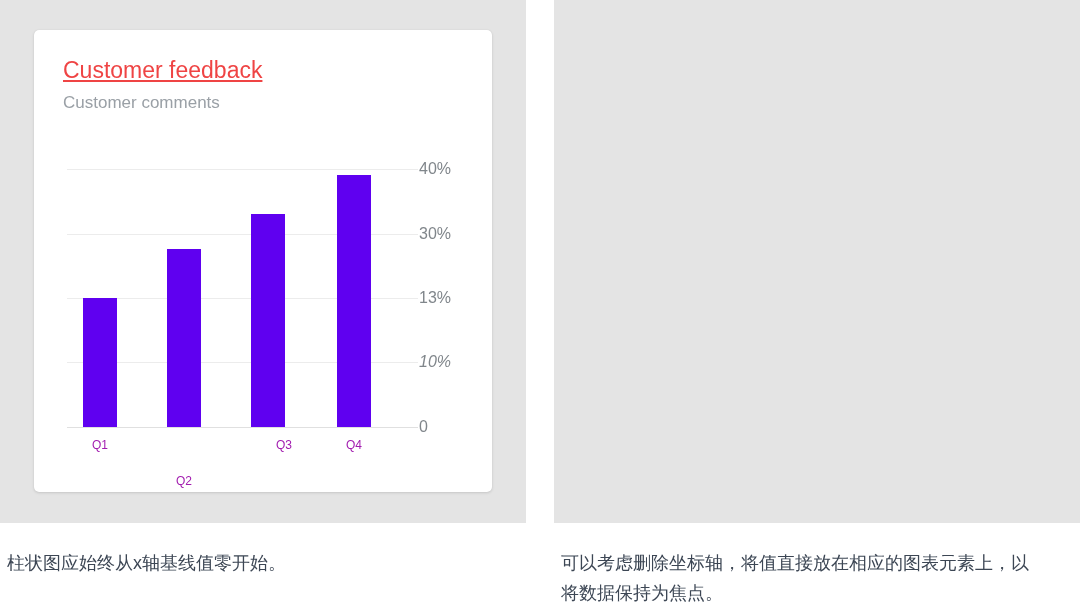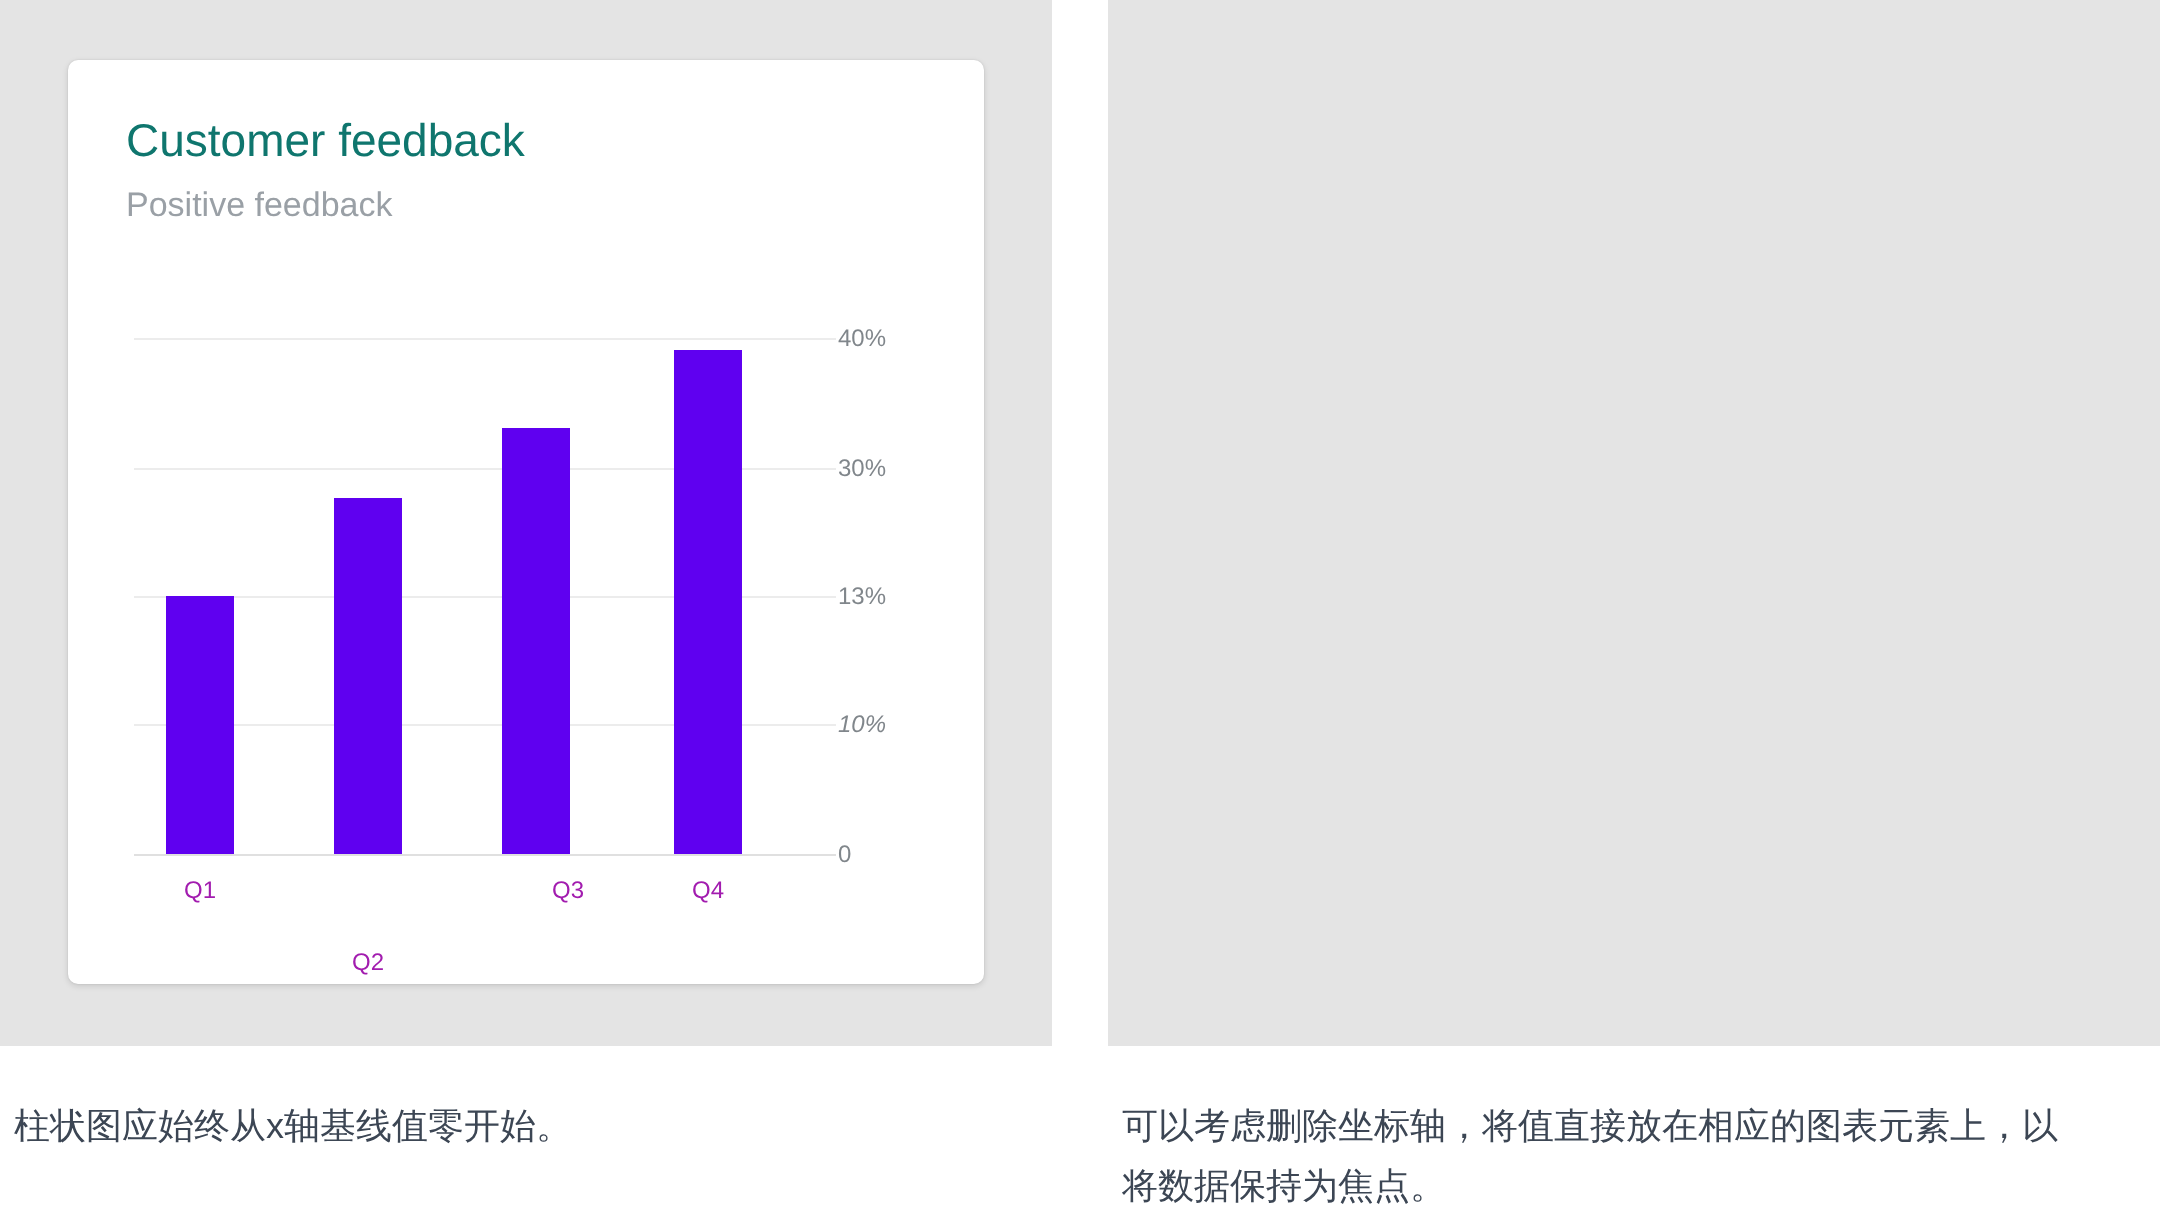--- a/index.html
+++ b/index.html
@@ -34,23 +34,24 @@
     position: absolute;
     background: #ffffff;
     border-radius: 5px;
     box-shadow: 0 1px 3px rgba(0,0,0,0.13), 0 0 1px rgba(0,0,0,0.10);
   }
   .card-left  { left: 34px;  top: 30px; width: 458px; height: 462px; }
 
   
   .chart-title {
     position: absolute;
-    color: #0f766e;
+    color: #ef4444;
     font-weight: 400;
     white-space: nowrap;
+    text-decoration: underline;
   }
   .chart-subtitle {
     position: absolute;
     color: #9aa0a6;
     font-weight: 400;
     white-space: nowrap;
   }
   .card-left .chart-title    { left: 29px; top: 27px; font-size: 23px; }
   .card-left .chart-subtitle { left: 29px; top: 63px; font-size: 17px; }
 
@@ -73,21 +74,21 @@
   }
   .gridline.baseline {
     background: #e0e0e0;
   }
 
   
   .ytick {
     position: absolute;
     left: 385px;
     color: #80868b;
-    font-size: 12px;
+    font-size: 16px;
     white-space: nowrap;
     transform: translateY(-50%);
   }
 
   
   .bar {
     position: absolute;
     background: #5f00f0;
   }
 
@@ -113,21 +114,21 @@
 </style>
 </head>
 <body>
 
 <div class="stage">
 
   <div class="panel panel-left">
     <div class="card card-left">
 
       <div class="chart-title">Customer feedback</div>
-      <div class="chart-subtitle">Positive feedback</div>
+      <div class="chart-subtitle">Customer comments</div>
 
       <div class="plot">
 
         <div class="gridline" style="top:139px;"></div>
         <div class="gridline" style="top:204px;"></div>
         <div class="gridline" style="top:268px;"></div>
         <div class="gridline" style="top:332px;"></div>
         <div class="gridline baseline" style="top:397px;"></div>
 
         <div class="ytick" style="top:139px;">40%</div>

